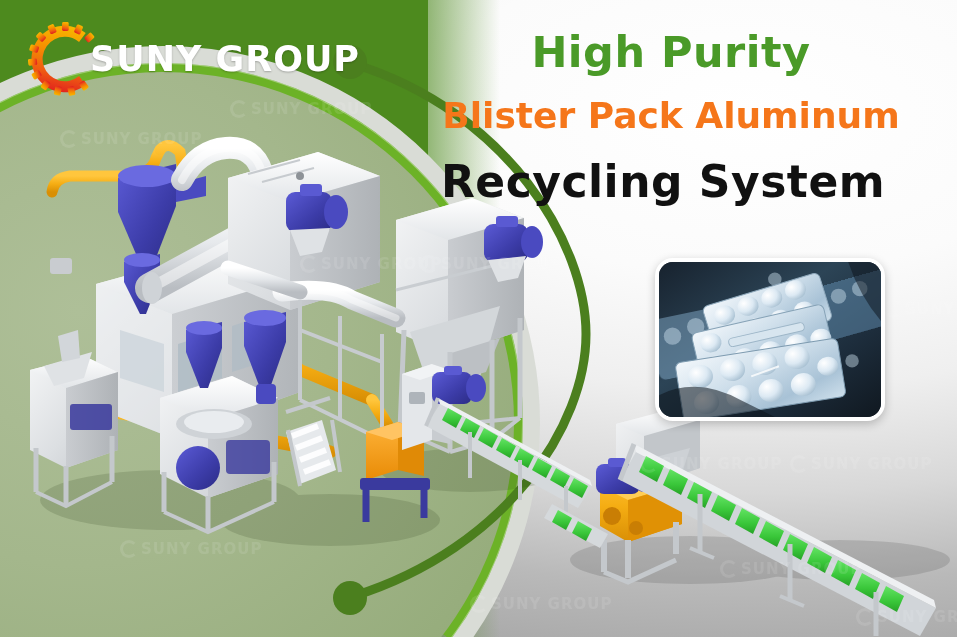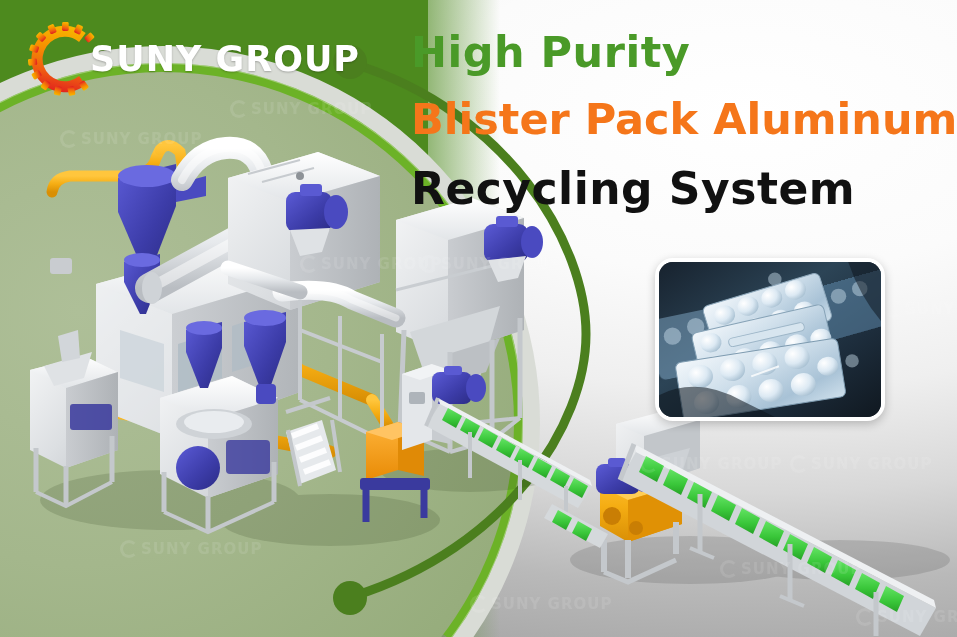--- a/index.html
+++ b/index.html
@@ -59,27 +59,27 @@
   .logo{position:absolute;left:28px;top:22px;display:flex;align-items:center;gap:4px;}
   .logo-mark{width:74px;height:74px;position:relative;}
   .logo-text{
     color:#ffffff;font-weight:bold;font-size:35px;letter-spacing:1px;
     font-family:"DejaVu Sans","Liberation Sans",sans-serif;
     text-shadow:0 1px 2px rgba(0,0,0,.25);
     margin-left:-16px;
   }
 
   
-  .headlines{position:absolute;right:26px;top:18px;width:520px;text-align:left;}
+  .headlines{position:absolute;right:26px;top:18px;width:520px;text-align:center;}
   .h-line{
     font-family:"DejaVu Sans","Liberation Sans",sans-serif;
     font-weight:bold;line-height:1.05;white-space:nowrap;
   }
   .h1{font-size:43px;color:#4a9a28;letter-spacing:.5px;margin:12px 0 0 0;}
-  .h2{font-size:43px;color:#f5761a;letter-spacing:0px;margin:22px 0 12px 0;}
+  .h2{font-size:36px;color:#f5761a;letter-spacing:0px;margin:22px 0 12px 0;}
   .h3{font-size:44px;color:#111111;letter-spacing:.5px;margin:24px 16px 0 0;}
 
   
   .inset{
     position:absolute;left:655px;top:258px;width:230px;height:163px;
     border-radius:18px;border:4px solid #ffffff;overflow:hidden;
     box-shadow:0 3px 10px rgba(0,0,0,.22);
     background:#1b2430;
   }
   .inset svg{display:block;width:100%;height:100%;}

